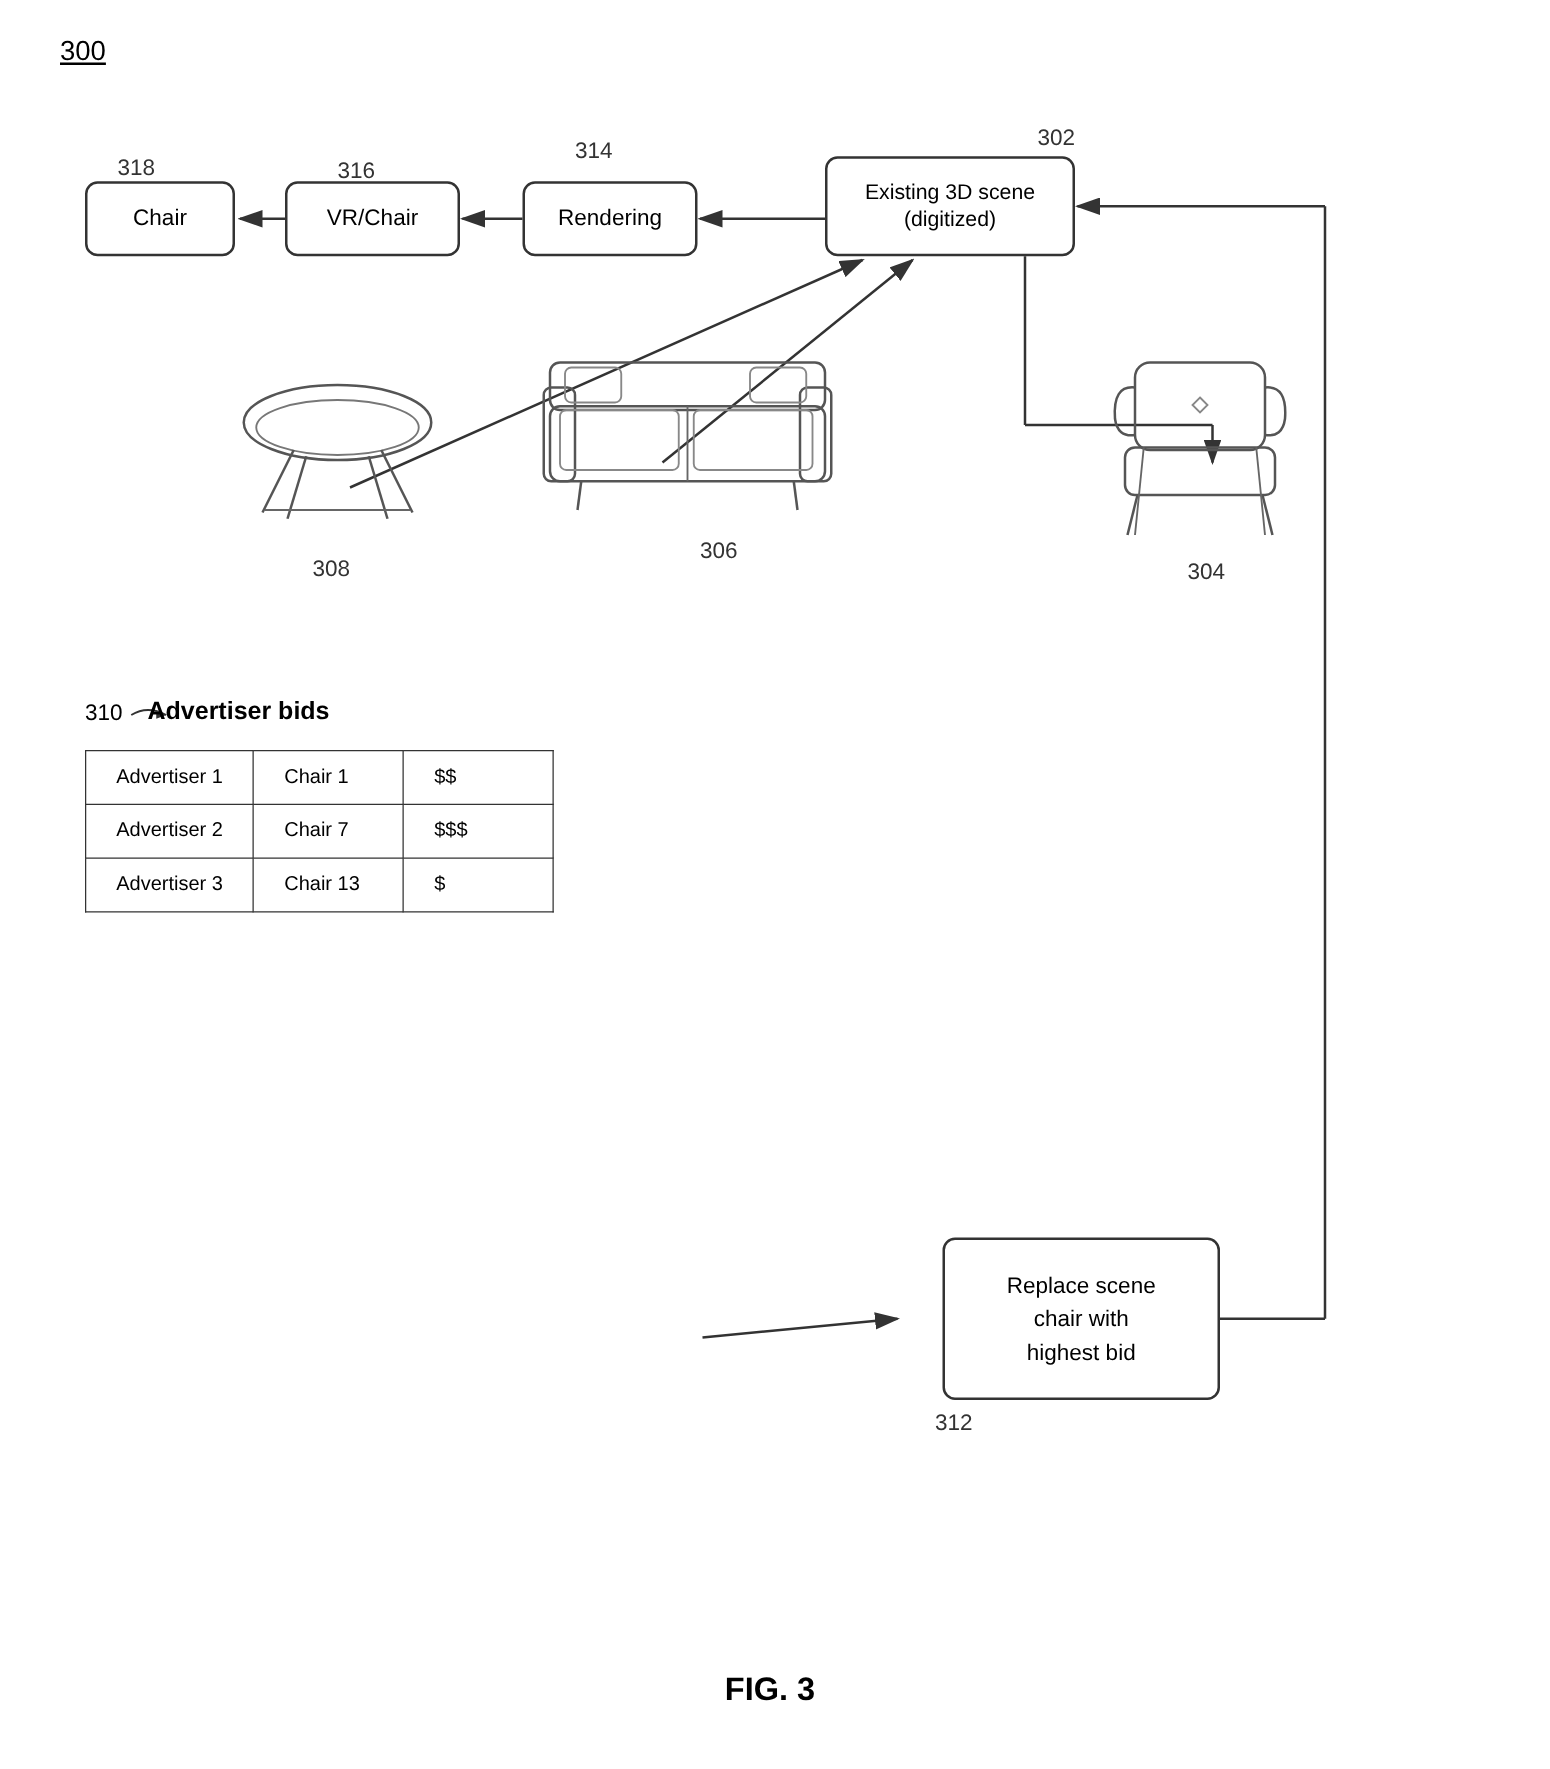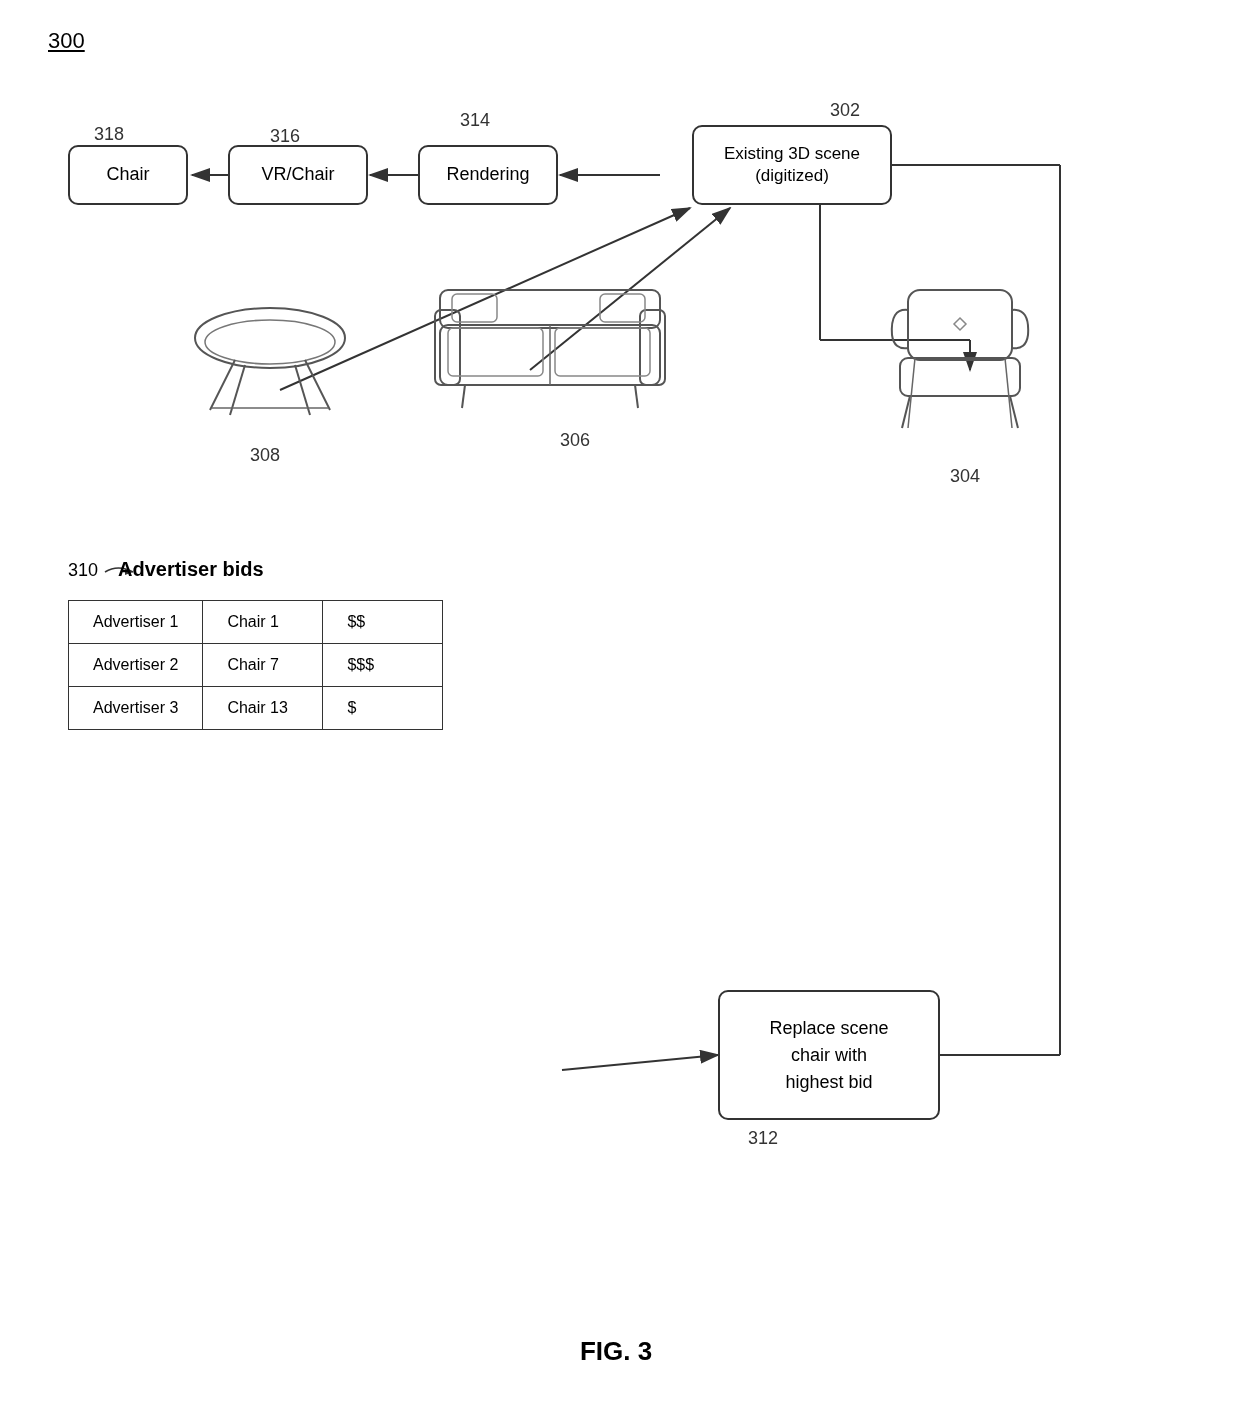--- a/index.html
+++ b/index.html
@@ -94,20 +94,21 @@
       border: 2px solid #333;
       border-radius: 10px;
       background: #fff;
       display: flex;
       align-items: center;
       justify-content: center;
       text-align: center;
       font-size: 18px;
       line-height: 1.5;
       padding: 10px;
+      margin-left: 36px;
     }
 
     
     .furniture {
       position: absolute;
     }
   </style>
 </head>
 <body>
 
@@ -154,21 +155,21 @@
   <div class="flow-box" style="left:228px;top:145px;width:140px;height:60px;">
     <span>VR/Chair</span>
   </div>
   <div class="ref-label" style="left:270px;top:110px;margin-top:16px;">316</div>
 
   <div class="flow-box" style="left:418px;top:145px;width:140px;height:60px;">
     <span>Rendering</span>
   </div>
   <div class="ref-label" style="left:460px;top:110px;">314</div>
 
-  <div class="flow-box" style="left:660px;top:125px;width:200px;height:80px;font-size:17px;margin-left:32px;">
+  <div class="flow-box" style="left:660px;top:125px;width:200px;height:80px;font-size:17px;">
     <span>Existing 3D scene<br>(digitized)</span>
   </div>
   <div class="ref-label" style="left:830px;top:100px;">302</div>
 
   <div class="furniture" style="left:180px;top:300px;width:180px;height:140px;">
     <svg width="180" height="130" viewBox="0 0 180 130">
 
       <ellipse cx="90" cy="38" rx="75" ry="30" fill="none" stroke="#555" stroke-width="2"></ellipse>
 
       <ellipse cx="90" cy="42" rx="65" ry="22" fill="none" stroke="#777" stroke-width="1.5"></ellipse>
@@ -222,21 +223,21 @@
 
       <line x1="30" y1="116" x2="22" y2="148" stroke="#555" stroke-width="2"></line>
       <line x1="130" y1="116" x2="138" y2="148" stroke="#555" stroke-width="2"></line>
 
       <line x1="35" y1="78" x2="28" y2="148" stroke="#666" stroke-width="1.5"></line>
       <line x1="125" y1="78" x2="132" y2="148" stroke="#666" stroke-width="1.5"></line>
 
       <polygon points="80,38 86,44 80,50 74,44" fill="none" stroke="#888" stroke-width="1.5"></polygon>
     </svg>
   </div>
-  <div class="ref-label" style="left:950px;top:466px;">304</div>
+  <div class="ref-label" style="left:950px;top:447px;">304</div>
 
   <div style="position:absolute;left:68px;top:560px;">
     <span style="font-size:18px;">310</span>
     <svg width="40" height="20" style="display:inline;vertical-align:middle;">
       <path d="M2 10 Q15 2 30 10" fill="none" stroke="#333" stroke-width="1.5"></path>
       <polygon points="30 10, 22 7, 22 13" fill="#333"></polygon>
     </svg>
   </div>
   <div class="bids-title" style="left:118px;top:558px;">Advertiser bids</div>
 

